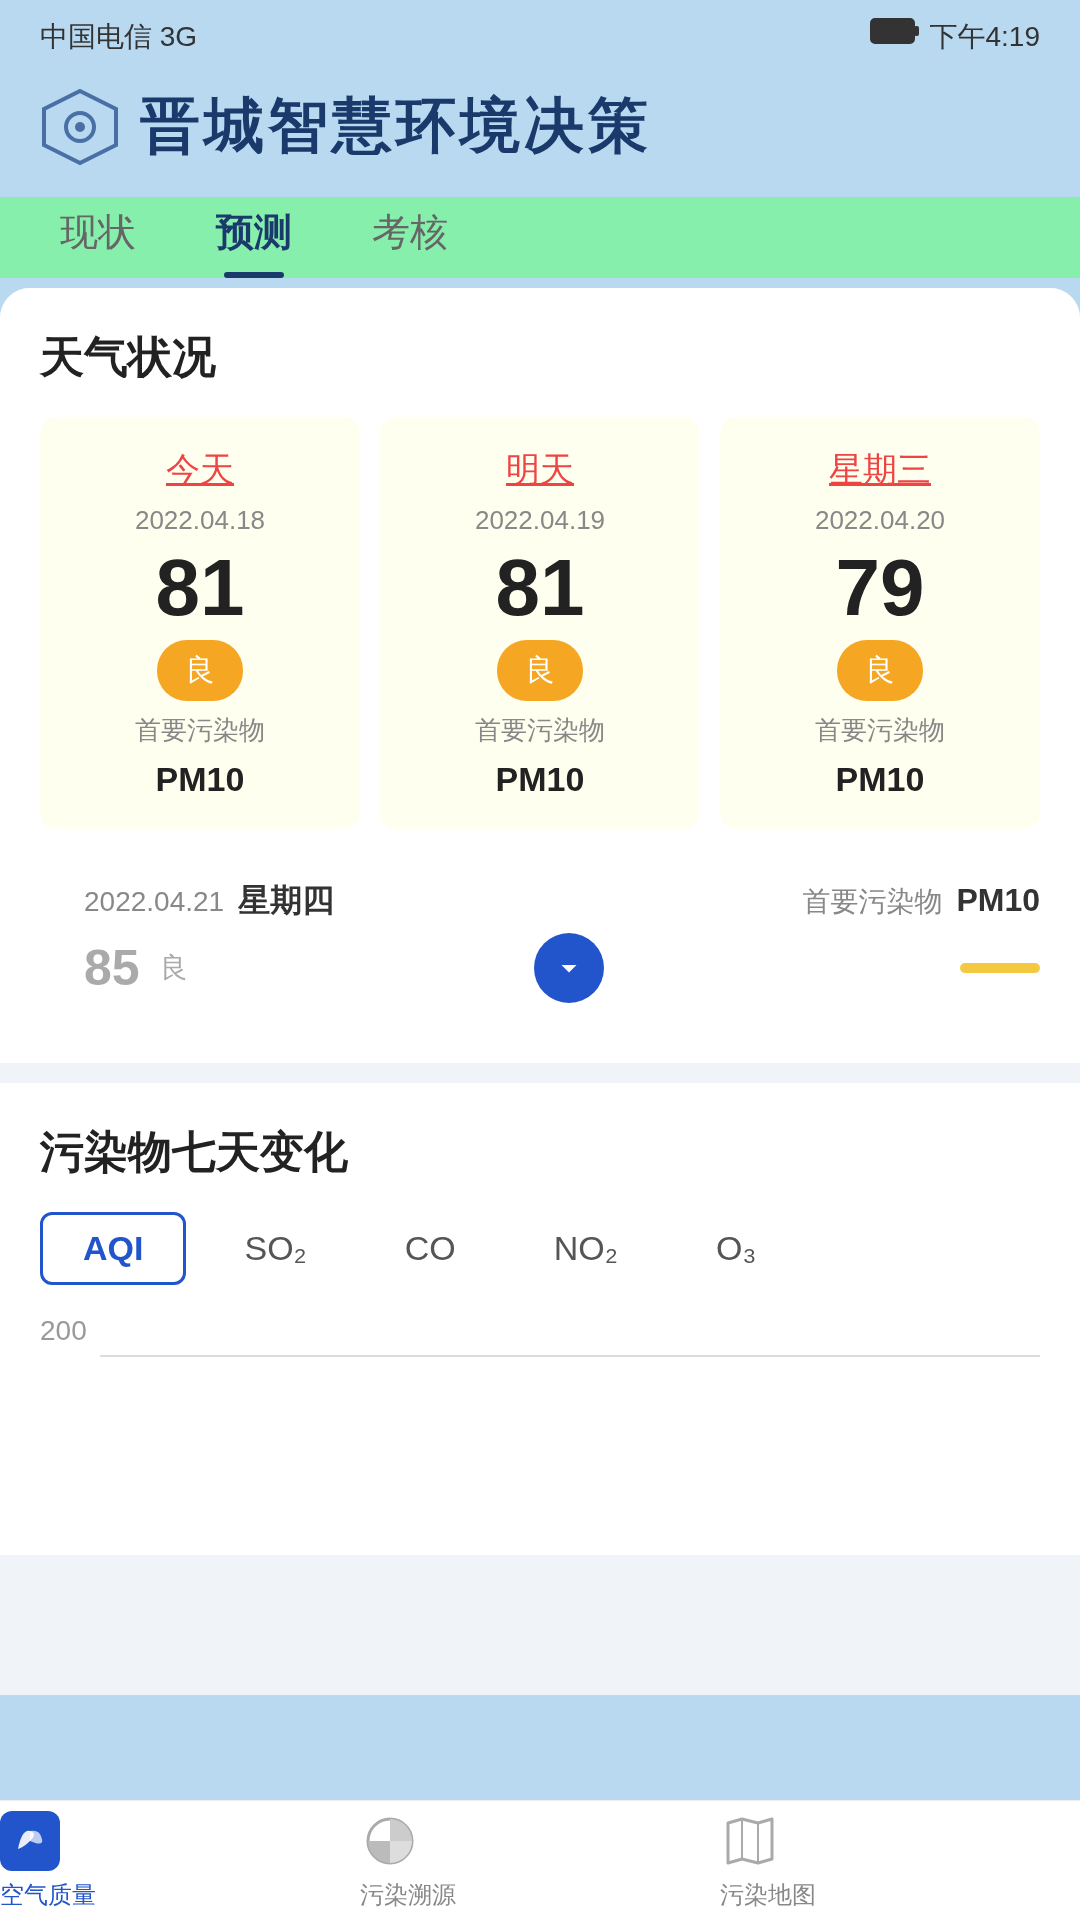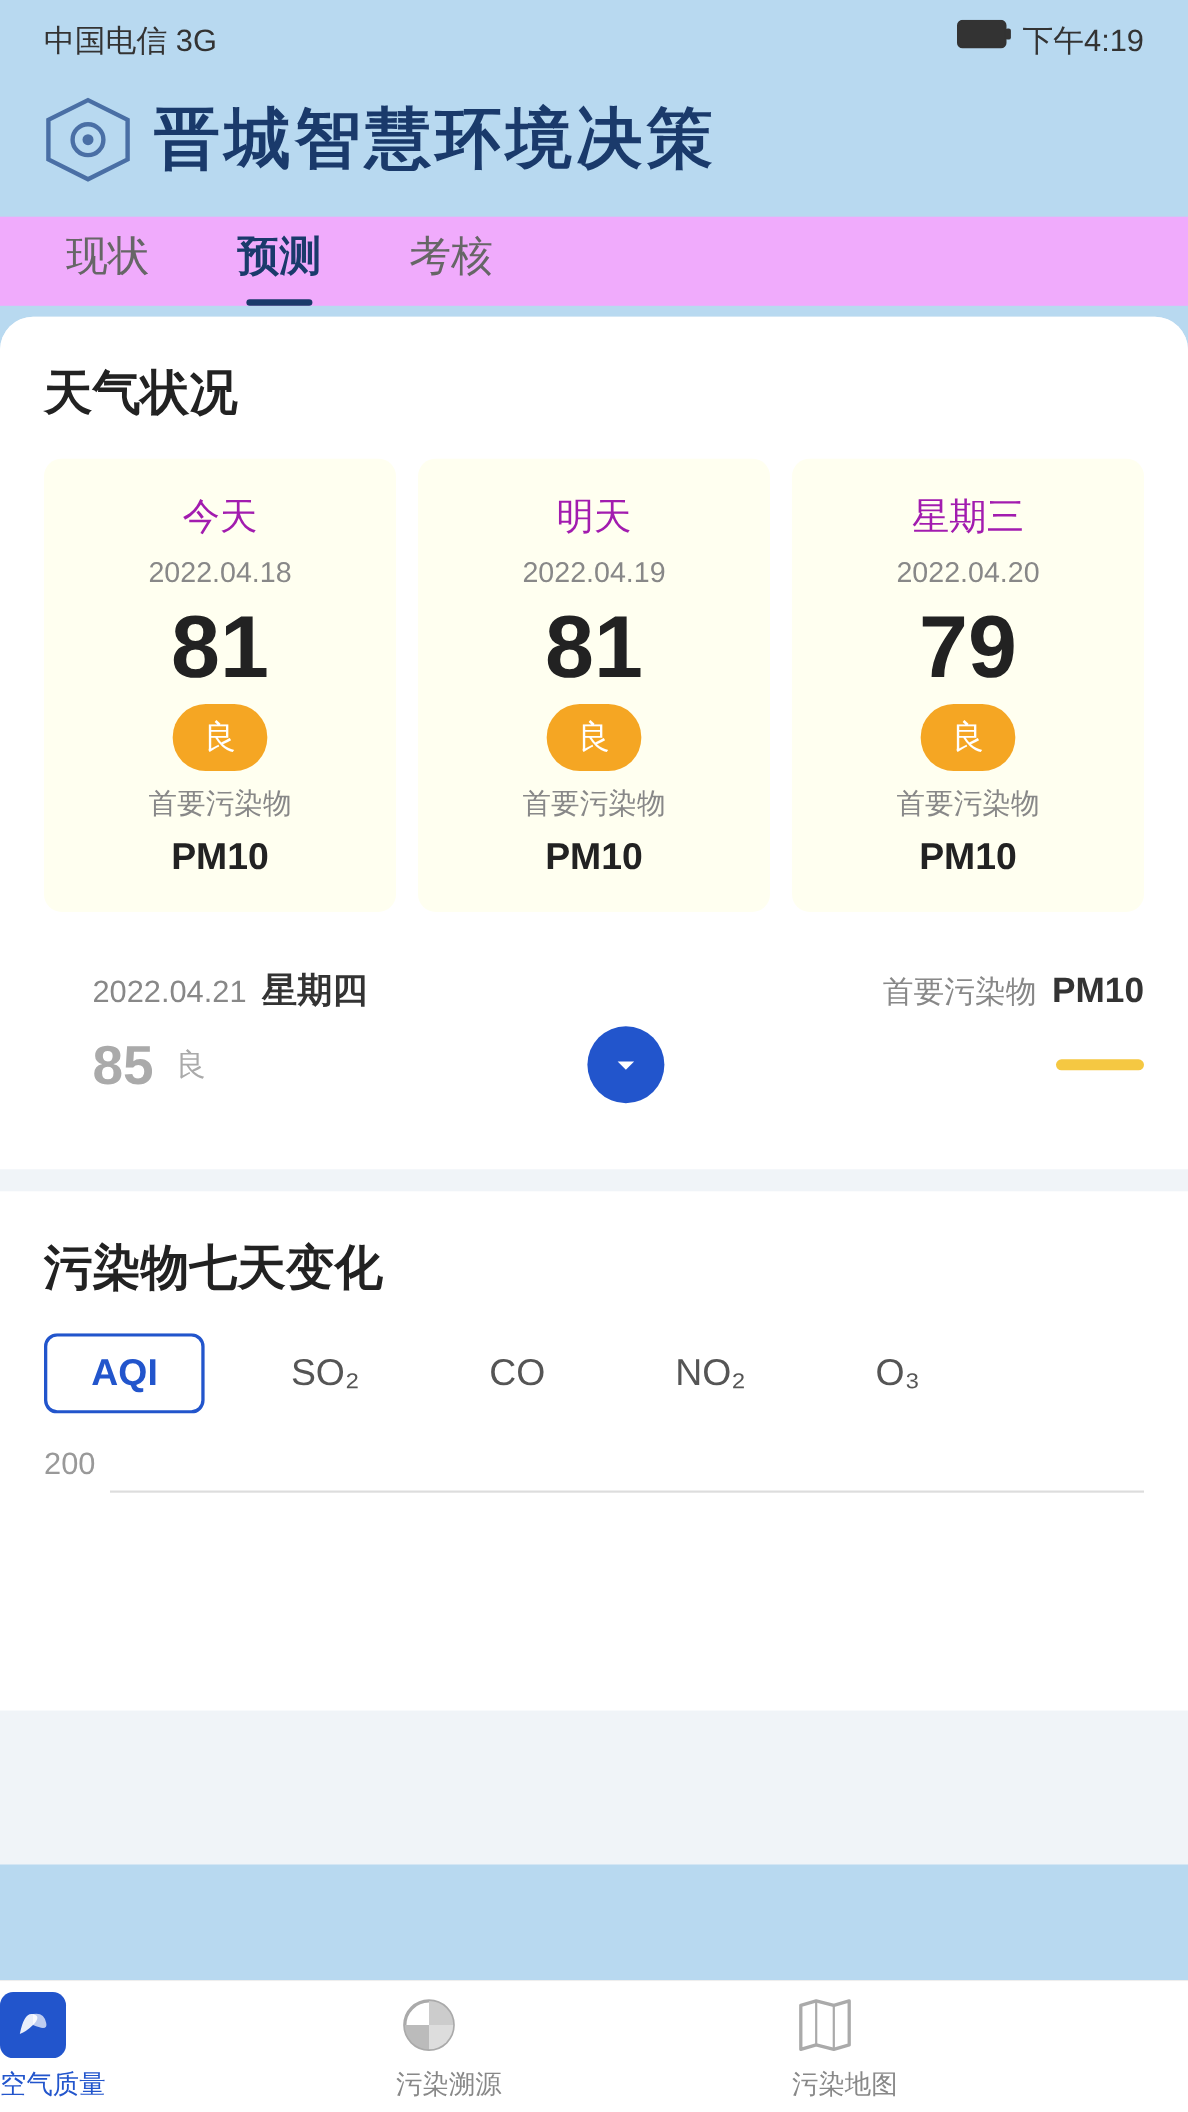--- a/index.html
+++ b/index.html
@@ -54,21 +54,21 @@
     .header-title {
       font-size: 60px;
       font-weight: 700;
       color: #1a3a6b;
       letter-spacing: 4px;
     }
 
     
     .nav-tabs {
       display: flex;
-      background: #f0abfc;
+      background: #86efac;
       padding: 0 60px;
       gap: 80px;
     }
     .nav-tab {
       font-size: 38px;
       padding: 10px 0 20px;
       color: #666;
       cursor: pointer;
       position: relative;
     }
@@ -126,21 +126,22 @@
       border-radius: 16px;
       padding: 30px 20px;
       text-align: center;
       display: flex;
       flex-direction: column;
       align-items: center;
       gap: 12px;
     }
     .weather-card .day-label {
       font-size: 34px;
-      color: #a21caf;
+      color: #ef4444;
+      text-decoration: underline;
     }
     .weather-card .date-label {
       font-size: 26px;
       color: #888;
     }
     .weather-card .aqi-value {
       font-size: 80px;
       font-weight: 900;
       color: #222;
       line-height: 1;
@@ -215,21 +216,21 @@
     }
 
     
     .pollutant-section {
       background: #fff;
       margin: 20px 0;
       padding: 40px;
     }
     .pollutant-tabs {
       display: flex;
-      gap: 38px;
+      gap: 18px;
       align-items: center;
       margin-bottom: 30px;
       overflow-x: hidden;
     }
     .pollutant-tab {
       font-size: 34px;
       color: #555;
       padding: 14px 40px;
       border-radius: 12px;
       cursor: pointer;

